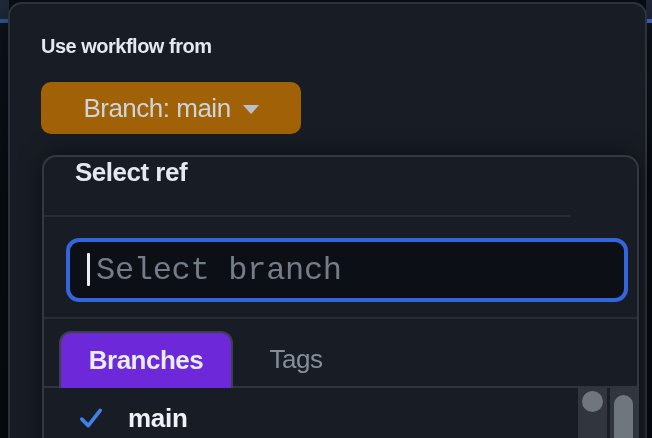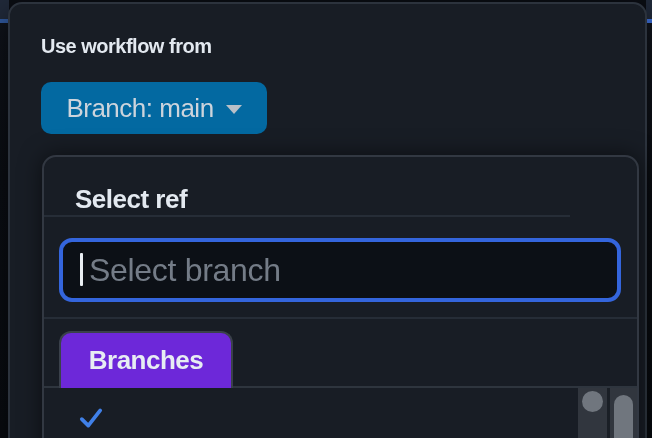--- a/index.html
+++ b/index.html
@@ -41,22 +41,22 @@
     font-size: 20px; font-weight: bold;
     letter-spacing: -0.5px;
     color: #e3e9f0;
     line-height: 32px;
     white-space: nowrap;
   }
 
   .branch-btn {
     position: absolute;
     left: 31px; top: 78px;
-    width: 226px; height: 52px;
-    background: #0369a1;
+    width: 260px; height: 52px;
+    background: #a16207;
     border: none;
     border-radius: 10px;
     display: flex; align-items: center; justify-content: center;
     gap: 12px;
     cursor: pointer;
     font-family: inherit;
   }
   .branch-btn .btn-label {
     font-size: 26px; letter-spacing: -0.5px;
     color: #cdd4dc; white-space: nowrap;
@@ -77,32 +77,32 @@
     background: #181d25;
     border: 2px solid #323842;
     border-radius: 14px;
     box-shadow: 0 0 22px rgba(0,0,0,0.55);
   }
 
   .ref-menu-header {
     position: absolute;
     left: 0; top: 0; width: 526px; height: 60px;
     border-bottom: 2px solid #262d37;
-    display: flex; align-items: flex-end;
+    display: flex; align-items: flex-start;
   }
   .ref-menu-title {
     margin-left: 31px;
     font-size: 26px; font-weight: bold; letter-spacing: -0.5px;
     color: #e3e9f0; white-space: nowrap;
   }
 
   .search-wrap {
     position: absolute;
-    left: 15px; top: 81px;
-    width: 562px; height: 64px;
+    left: 22px; top: 81px;
+    width: 562px; height: 64px; font-family: Liberation Mono, monospace;
   }
   .search-input {
     width: 100%; height: 100%;
     background: #0c1016;
     border: 4px solid #3465dc;
     border-radius: 13px;
     padding: 0 18px 0 26px;
     font-family: inherit;
     font-size: 32px;
     color: #e6edf3;
@@ -234,26 +234,30 @@
       </div>
 
       <div class="divider-2"></div>
 
       <div class="tabs-divider"></div>
 
       <div class="tab-active">
         <span class="tab-label">Branches</span>
       </div>
 
+      <div class="tab-inactive">
+        <span class="tab-label">Tags</span>
+      </div>
 
       <div class="ref-list">
         <div class="ref-item">
           <svg class="check-icon" viewBox="0 0 24 24" fill="none">
             <polyline points="3.5,13 9.5,19 20.5,5" stroke="#4080e8" stroke-width="3.4" stroke-linecap="round" stroke-linejoin="round"></polyline>
           </svg>
+          <span class="ref-item-label">main</span>
         </div>
       </div>
 
       <div class="scroll-zone">
         <div class="scroll-track one">
           <div class="scroll-thumb-round"></div>
         </div>
         <div class="scroll-sep"></div>
         <div class="scroll-track two">
           <div class="scroll-thumb-bar"></div>

